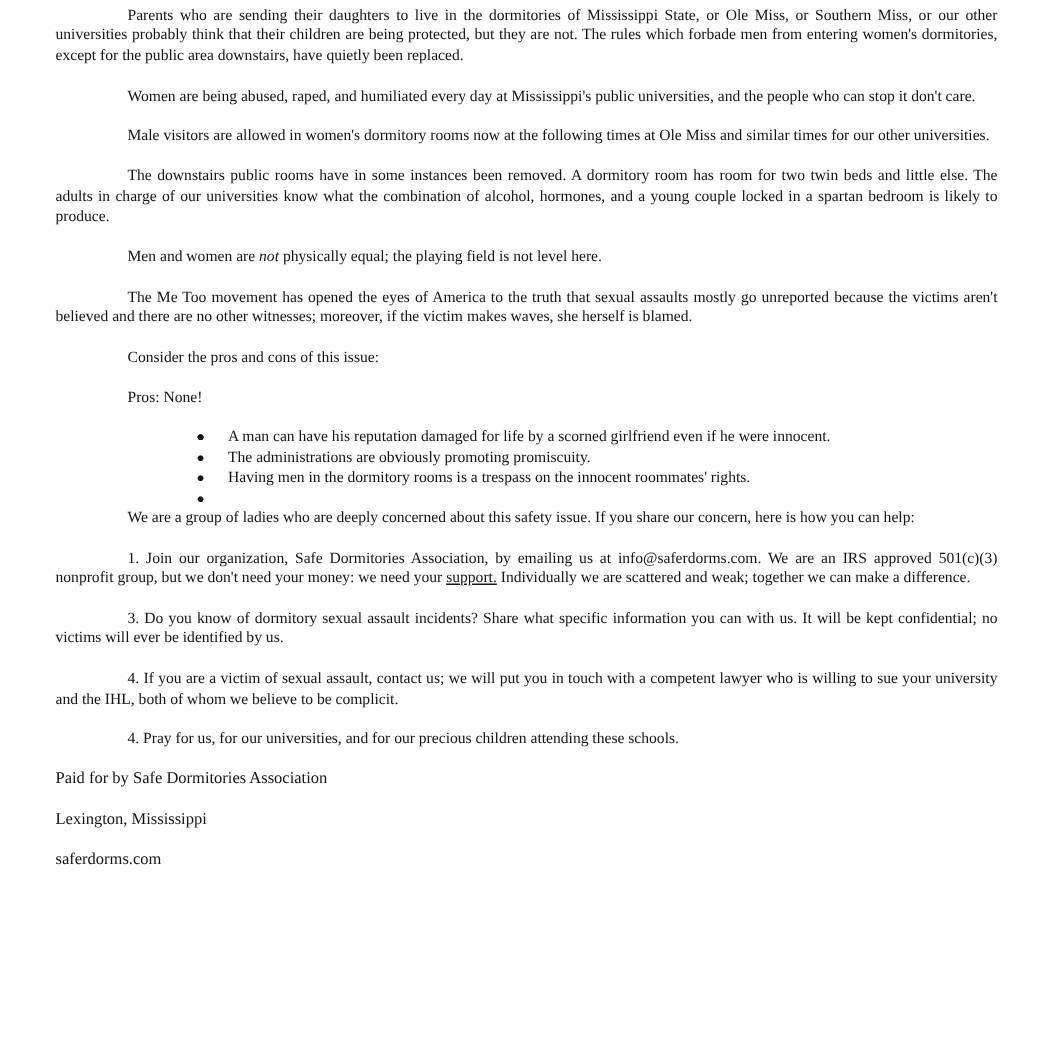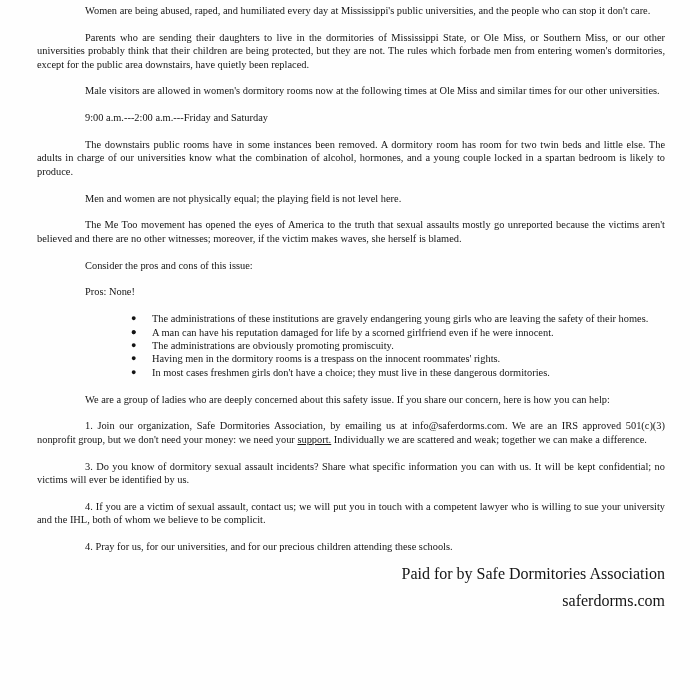--- a/index.html
+++ b/index.html
@@ -66,96 +66,94 @@
     line-height: 13.4px;
   }
   ul.bullets li .bullet-glyph {
     position: absolute;
     left: 94px;
     top: 0;
     font-size: 9px;
     line-height: 13.4px;
   }
 
-  .italic { }
+  .italic { font-style: italic; }
   .underline { text-decoration: underline; }
 
   .footer-block {
     margin-top: 5px;
     text-align: center;
   }
   .footer-line {
-    text-align: right;
+    text-align: left;
     margin: 0 0 13.4px 0;
-    font-size: 16px;
+    font-size: 11px;
     line-height: 13.4px;
   }
   .footer-line.last { margin-bottom: 0; }
 </style>
 </head>
 <body>
 
 <div class="page">
   <div class="body-text">
 
+    <p class="para">Parents who are sending their daughters to live in the dormitories of Mississippi State, or Ole Miss, or Southern Miss, or our other universities probably think that their children are being protected, but they are not.  The rules which forbade men from entering women's dormitories, except for the public area downstairs, have quietly been replaced.</p>
+
     <p class="para">Women are being abused, raped, and humiliated every day at Mississippi's public universities, and the people who can stop it don't care.</p>
-
-    <p class="para">Parents who are sending their daughters to live in the dormitories of Mississippi State, or Ole Miss, or Southern Miss, or our other universities probably think that their children are being protected, but they are not.  The rules which forbade men from entering women's dormitories, except for the public area downstairs, have quietly been replaced.</p>
 
     <p class="para">Male visitors are allowed in women's dormitory rooms now at the following times at Ole Miss and similar times for our other universities.</p>
 
 
-    <p class="flush">9:00 a.m.---2:00 a.m.---Friday and Saturday</p>
 
     <p class="para">The downstairs public rooms have in some instances been removed.  A dormitory room has room for two twin beds and little else.  The adults in charge of our universities know what the combination of alcohol, hormones, and a young couple locked in a spartan bedroom is likely to produce.</p>
 
     <p class="para"><span>Men and women are </span><span class="italic">not</span><span> physically equal; the playing field is not level here.</span></p>
 
     <p class="para">The Me Too movement has opened the eyes of America to the truth that sexual assaults mostly go unreported because the victims aren't believed and there are no other witnesses; moreover, if the victim makes waves, she herself is blamed.</p>
 
     <p class="para">Consider the pros and cons of this issue:</p>
 
     <p class="flush">Pros:  None!</p>
 
 
     <ul class="bullets">
       <li>
         <span class="bullet-glyph">●</span>
-        <span>The administrations of these institutions are gravely endangering young girls who are leaving the safety of their homes.</span>
       </li>
       <li>
         <span class="bullet-glyph">●</span>
       </li>
       <li>
         <span class="bullet-glyph">●</span>
         <span>A man can have his reputation damaged for life by a scorned girlfriend even if he were innocent.</span>
       </li>
       <li>
         <span class="bullet-glyph">●</span>
         <span>The administrations are obviously promoting promiscuity.</span>
       </li>
       <li>
         <span class="bullet-glyph">●</span>
         <span>Having men in the dormitory rooms is a trespass on the innocent roommates' rights.</span>
       </li>
       <li>
         <span class="bullet-glyph">●</span>
-        <span>In most cases freshmen girls don't have a choice; they must live in these dangerous dormitories.</span>
       </li>
     </ul>
 
     <p class="para">We are a group of ladies who are deeply concerned about this safety issue.  If you share our concern, here is how you can help:</p>
 
     <p class="numbered"><span>1.  Join our organization, Safe Dormitories Association, by emailing us at info@saferdorms.com.  We are an IRS approved 501(c)(3) nonprofit group, but we don't need your money: we need your </span><span class="underline">support.</span><span>  Individually we are scattered and weak; together we can make a difference.</span></p>
 
     <p class="numbered">3.  Do you know of dormitory sexual assault incidents?  Share what specific information you can with us.  It will be kept confidential; no victims will ever be identified by us.</p>
 
     <p class="numbered">4.  If you are a victim of sexual assault, contact us; we will put you in touch with a competent lawyer who is willing to sue your university and the IHL, both of whom we believe to be complicit.</p>
 
     <p class="numbered">4.  Pray for us, for our universities, and for our precious children attending these schools.</p>
 
     <div class="footer-block">
       <p class="footer-line">Paid for by Safe Dormitories Association</p>
+      <p class="footer-line">Lexington, Mississippi</p>
       <p class="footer-line last">saferdorms.com</p>
     </div>
 
   </div>
 </div>
 
 </body></html>

